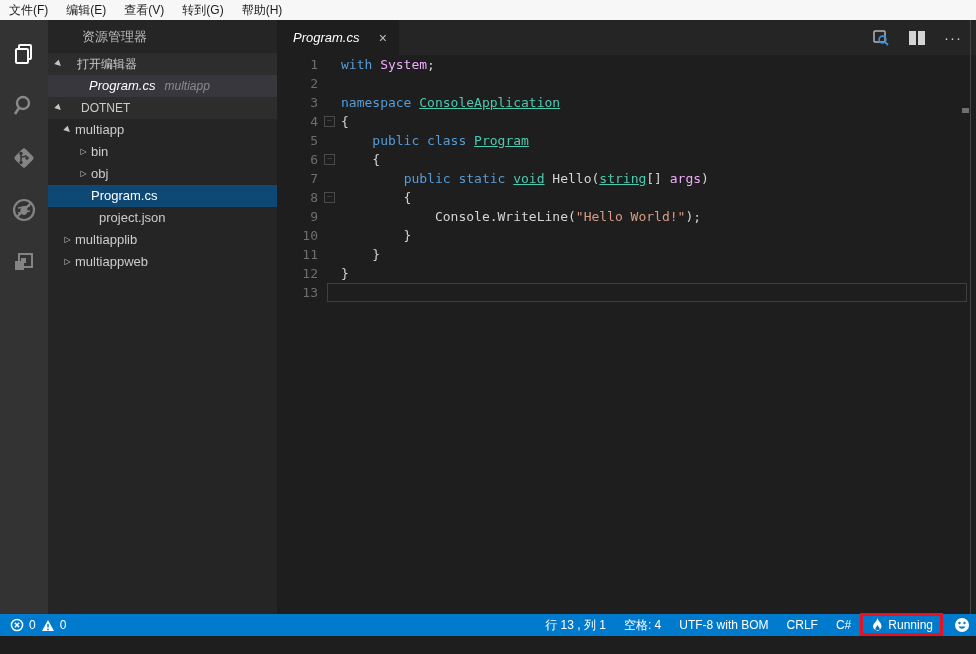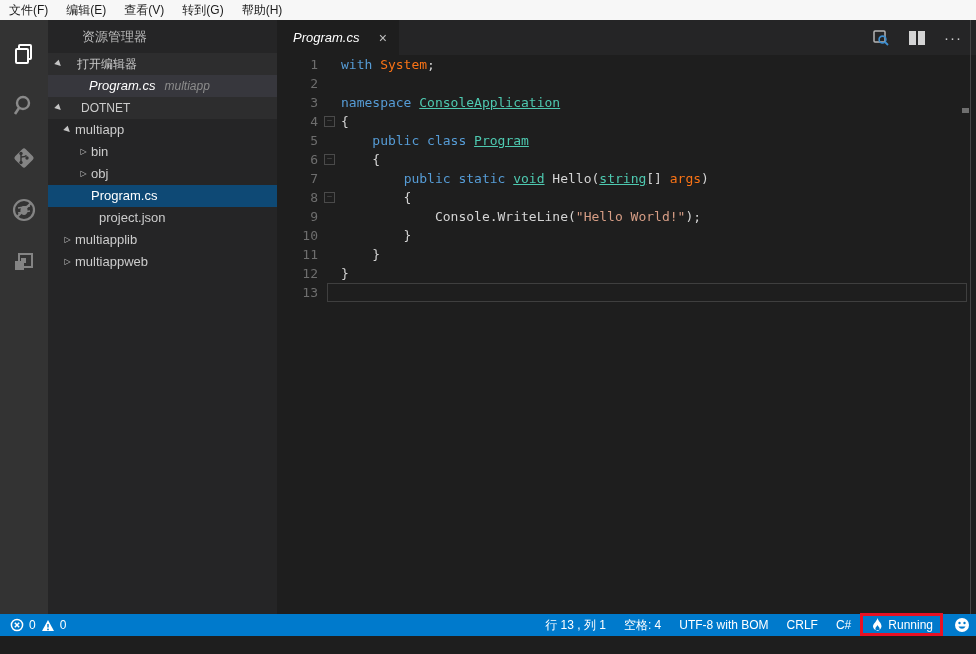--- a/index.html
+++ b/index.html
@@ -46,21 +46,21 @@
   .more-dots { color:#cccccc; font-size:15px; letter-spacing:1px; line-height:10px; }
 
   .code-area { position:relative; flex:1 1 auto; font-family:"DejaVu Sans Mono", monospace;
                font-size:13px; line-height:19px; overflow:hidden; }
   .code-line { display:flex; height:19px; }
   .gutter-num { width:41px; text-align:right; color:#6e6e6e; flex:0 0 auto; }
   .gutter-fold { width:23px; flex:0 0 auto; display:flex; align-items:center; justify-content:center; }
   .gutter-fold.has-fold::before { content:"−"; display:block; width:9px; height:9px; line-height:7px;
         border:1px solid #4a4a4a; color:#4a4a4a; font-size:9px; text-align:center; }
   .line-content { white-space:pre; }
-  .tk-kw { color:#569cd6; } .tk-type { color:#4ec9b0;text-decoration:underline; } .tk-var { color:#f97316; }
+  .tk-kw { color:#569cd6; } .tk-type { color:#4ec9b0;text-decoration:underline; } .tk-var { color:#f0abfc; }
   .tk-str { color:#d69d85; } .tk-pl { color:#d4d4d4; }
   .current-line-box { position:absolute; left:50px; right:9px; height:19px;
                       border:1px solid #3f3f3f; pointer-events:none; }
   .overview-ruler { position:absolute; top:0; bottom:0; right:5px; width:1px; background:#454545; }
   .ruler-marker { position:absolute; right:2px; top:88px; width:7px; height:5px; background:#6e6e6e; }
 
   
   .statusbar { height:22px; background:#007acc; color:#ffffff; font-size:12px;
                display:flex; align-items:center; padding:0 6px 0 10px; flex:0 0 auto; }
   .sb-left { display:flex; align-items:center; gap:5px; }

